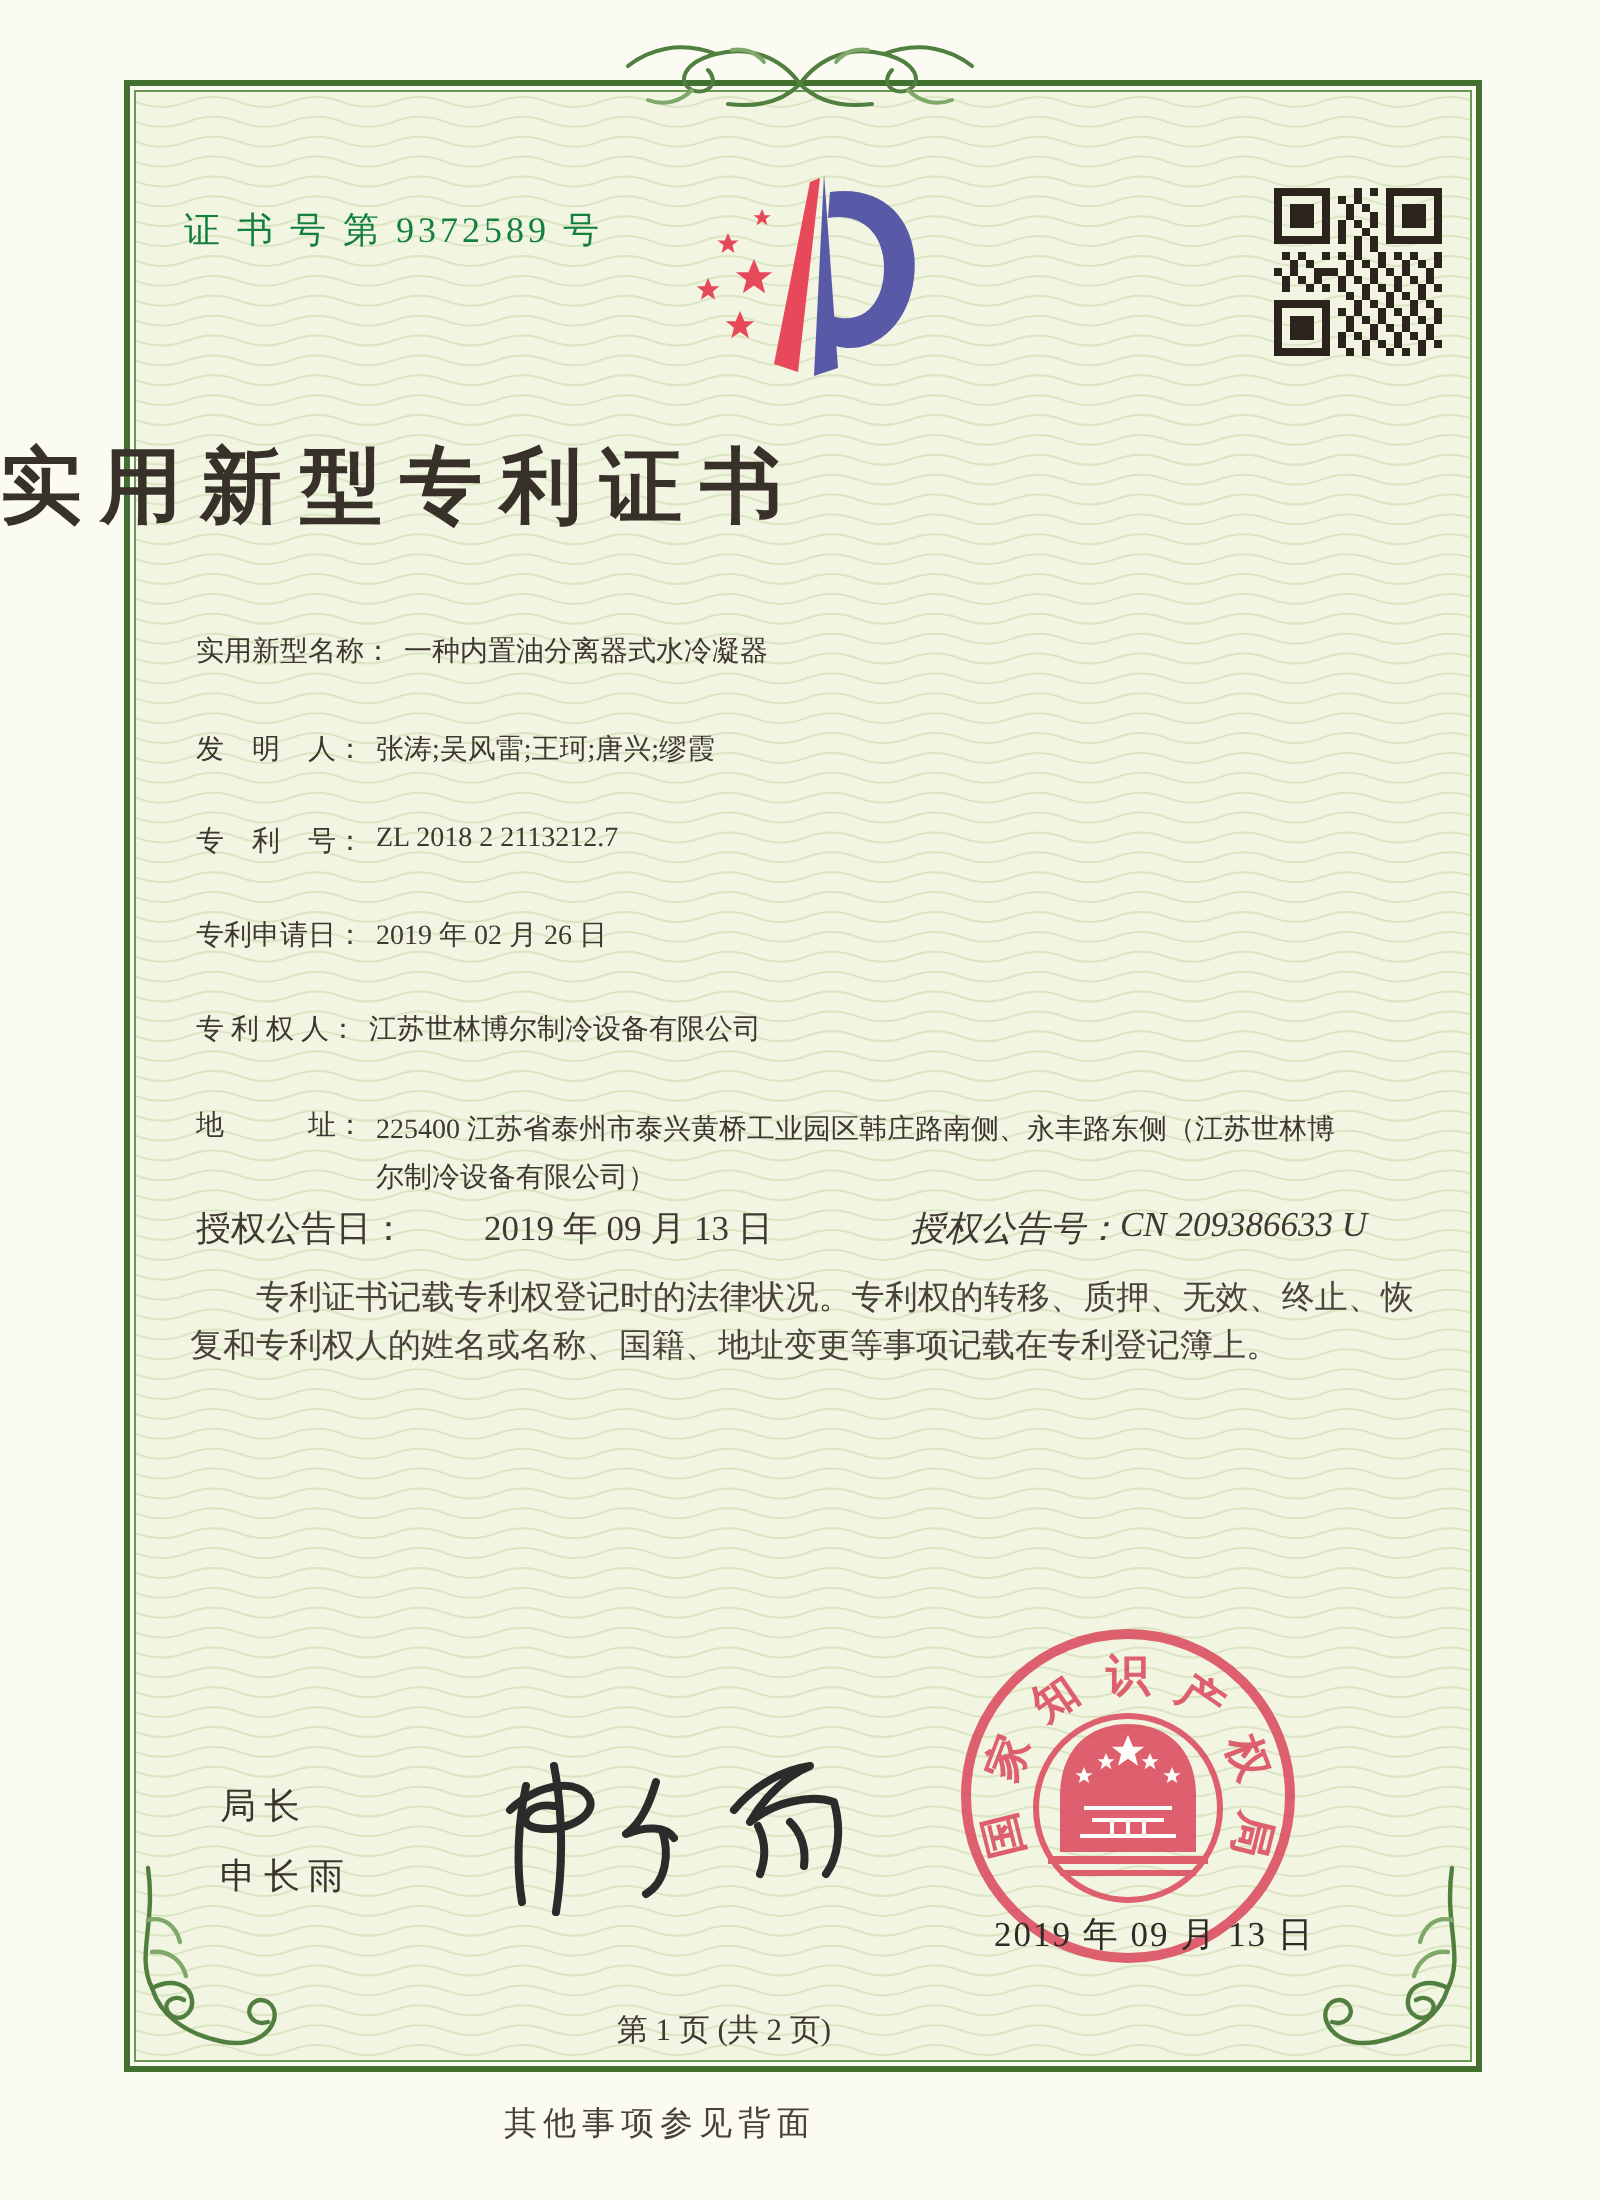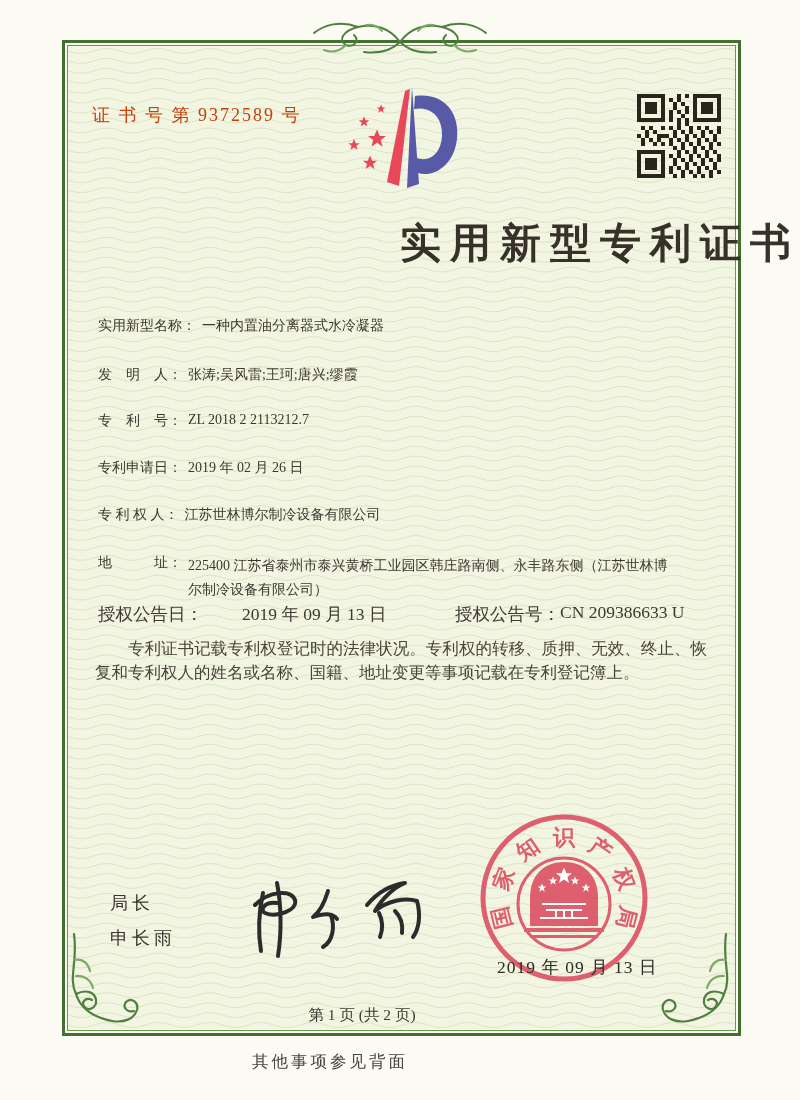--- a/index.html
+++ b/index.html
@@ -4,32 +4,32 @@
 <style>
   html,body{margin:0;padding:0;}
   body{width:800px;height:1100px;position:relative;background:#fbfaf3;
        font-family:"Liberation Serif","DejaVu Serif",serif;color:#3f3833;overflow:hidden;}
   .abs{position:absolute;}
   
   .frame{left:62px;top:40px;width:673px;height:990px;border:3px solid #41702f;}
   .frame-inner{position:absolute;inset:2px;border:1px solid #6d9754;background:#f2f5e2;overflow:hidden;}
   .waves{position:absolute;left:0;top:0;width:100%;height:100%;}
   
-  .cert-no{left:92px;top:103px;font-size:18px;letter-spacing:2px;color:#c2410c;}
+  .cert-no{left:92px;top:103px;font-size:18px;letter-spacing:2px;color:#15803d;}
   .logo{left:333px;top:84px;}
   .qr{left:637px;top:94px;}
-  .title{left:0;top:216px;width:800px;text-align:right;font-size:41px;font-weight:bold;
+  .title{left:0;top:216px;width:800px;text-align:left;font-size:41px;font-weight:bold;
          letter-spacing:9px;color:#37312a;}
   
   .field{left:98px;width:612px;font-size:14px;display:flex;color:#3e3731;font-family:Liberation Serif, serif;}
   .field .lab{flex:0 0 auto;white-space:pre;}
   .field .val{margin-left:6px;}
   .addr .val{width:492px;line-height:23.5px;}
   .grant{left:98px;top:602px;width:612px;font-size:17.5px;}
-  .grant .g2{position:absolute;left:357px;top:0;display:flex;}
+  .grant .g2{position:absolute;left:357px;top:0;display:flex;font-style:italic;}
   .grant .g1{display:flex;gap:39px;}
   
   .paras{left:95px;top:637px;width:612px;font-size:16.5px;line-height:23.5px;
          text-align:justify;color:#4a423b;}
   .paras p{margin:0;text-indent:2em;}
   
   .director-title{left:110px;top:891px;font-size:18px;letter-spacing:4px;color:#3a342e;font-family:"Liberation Sans","DejaVu Sans",sans-serif;}
   .director-name{left:110px;top:926px;font-size:18px;letter-spacing:4px;color:#3a342e;font-family:"Liberation Sans","DejaVu Sans",sans-serif;}
   .sig{left:225px;top:853px;}
   

